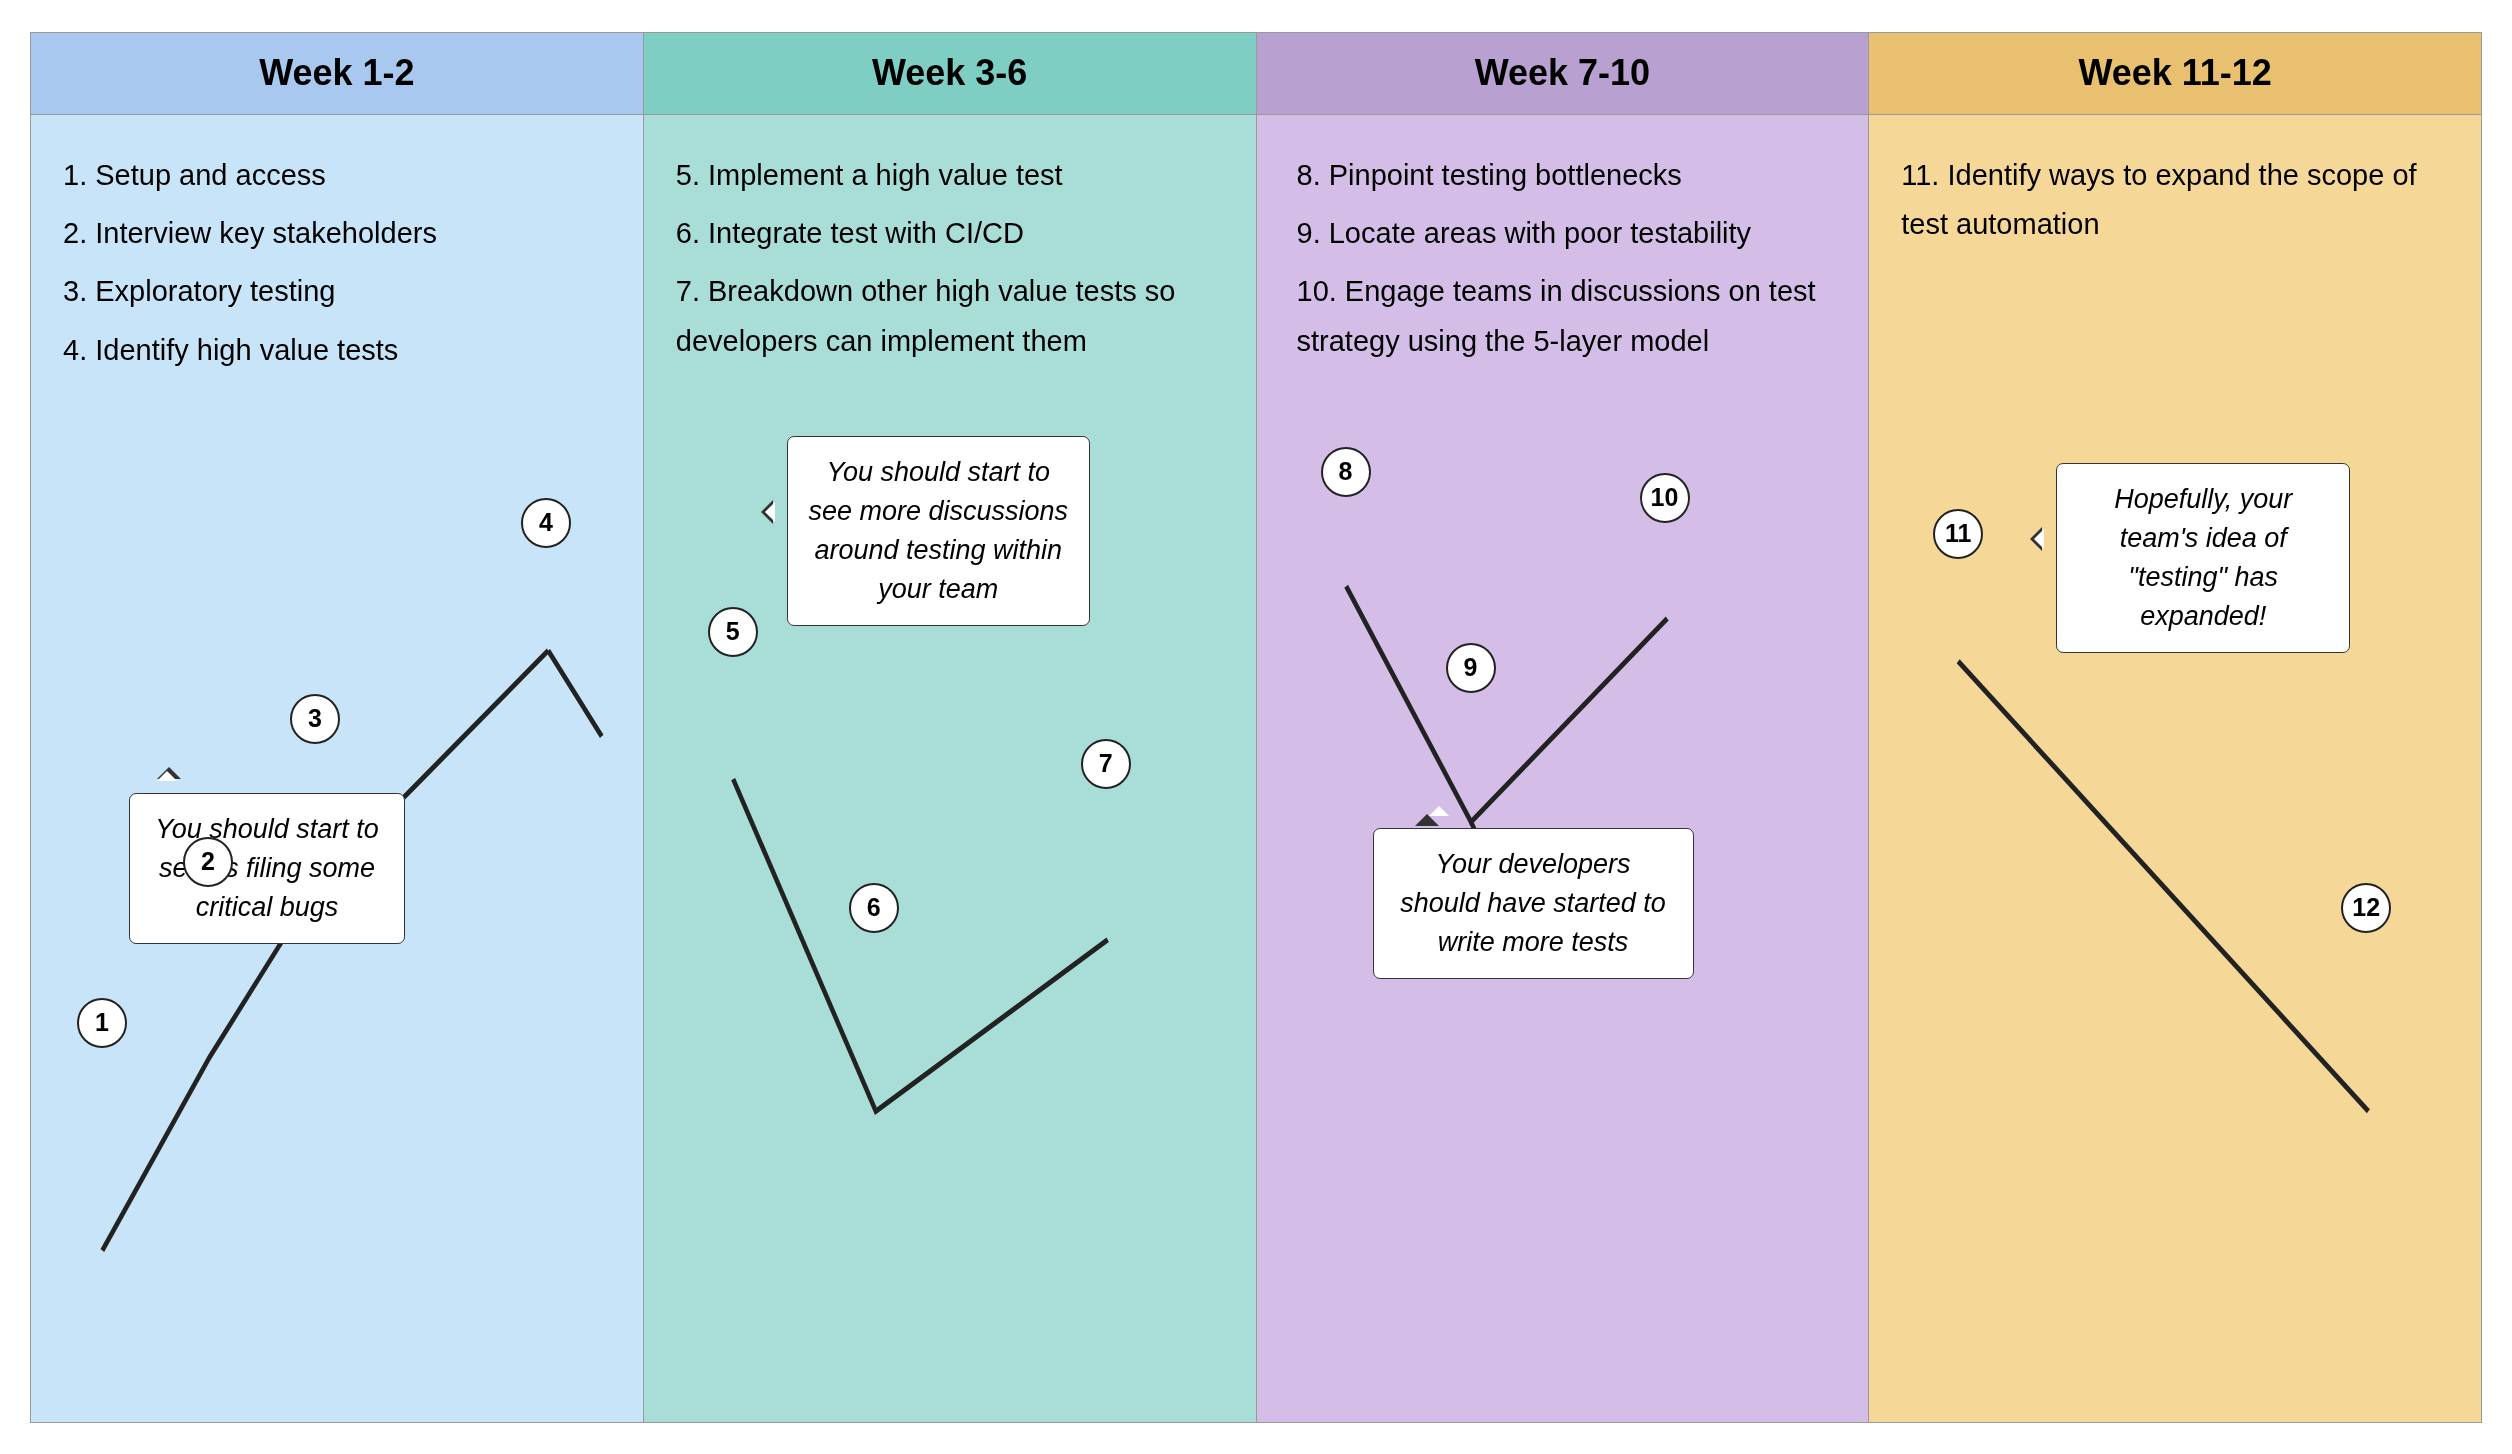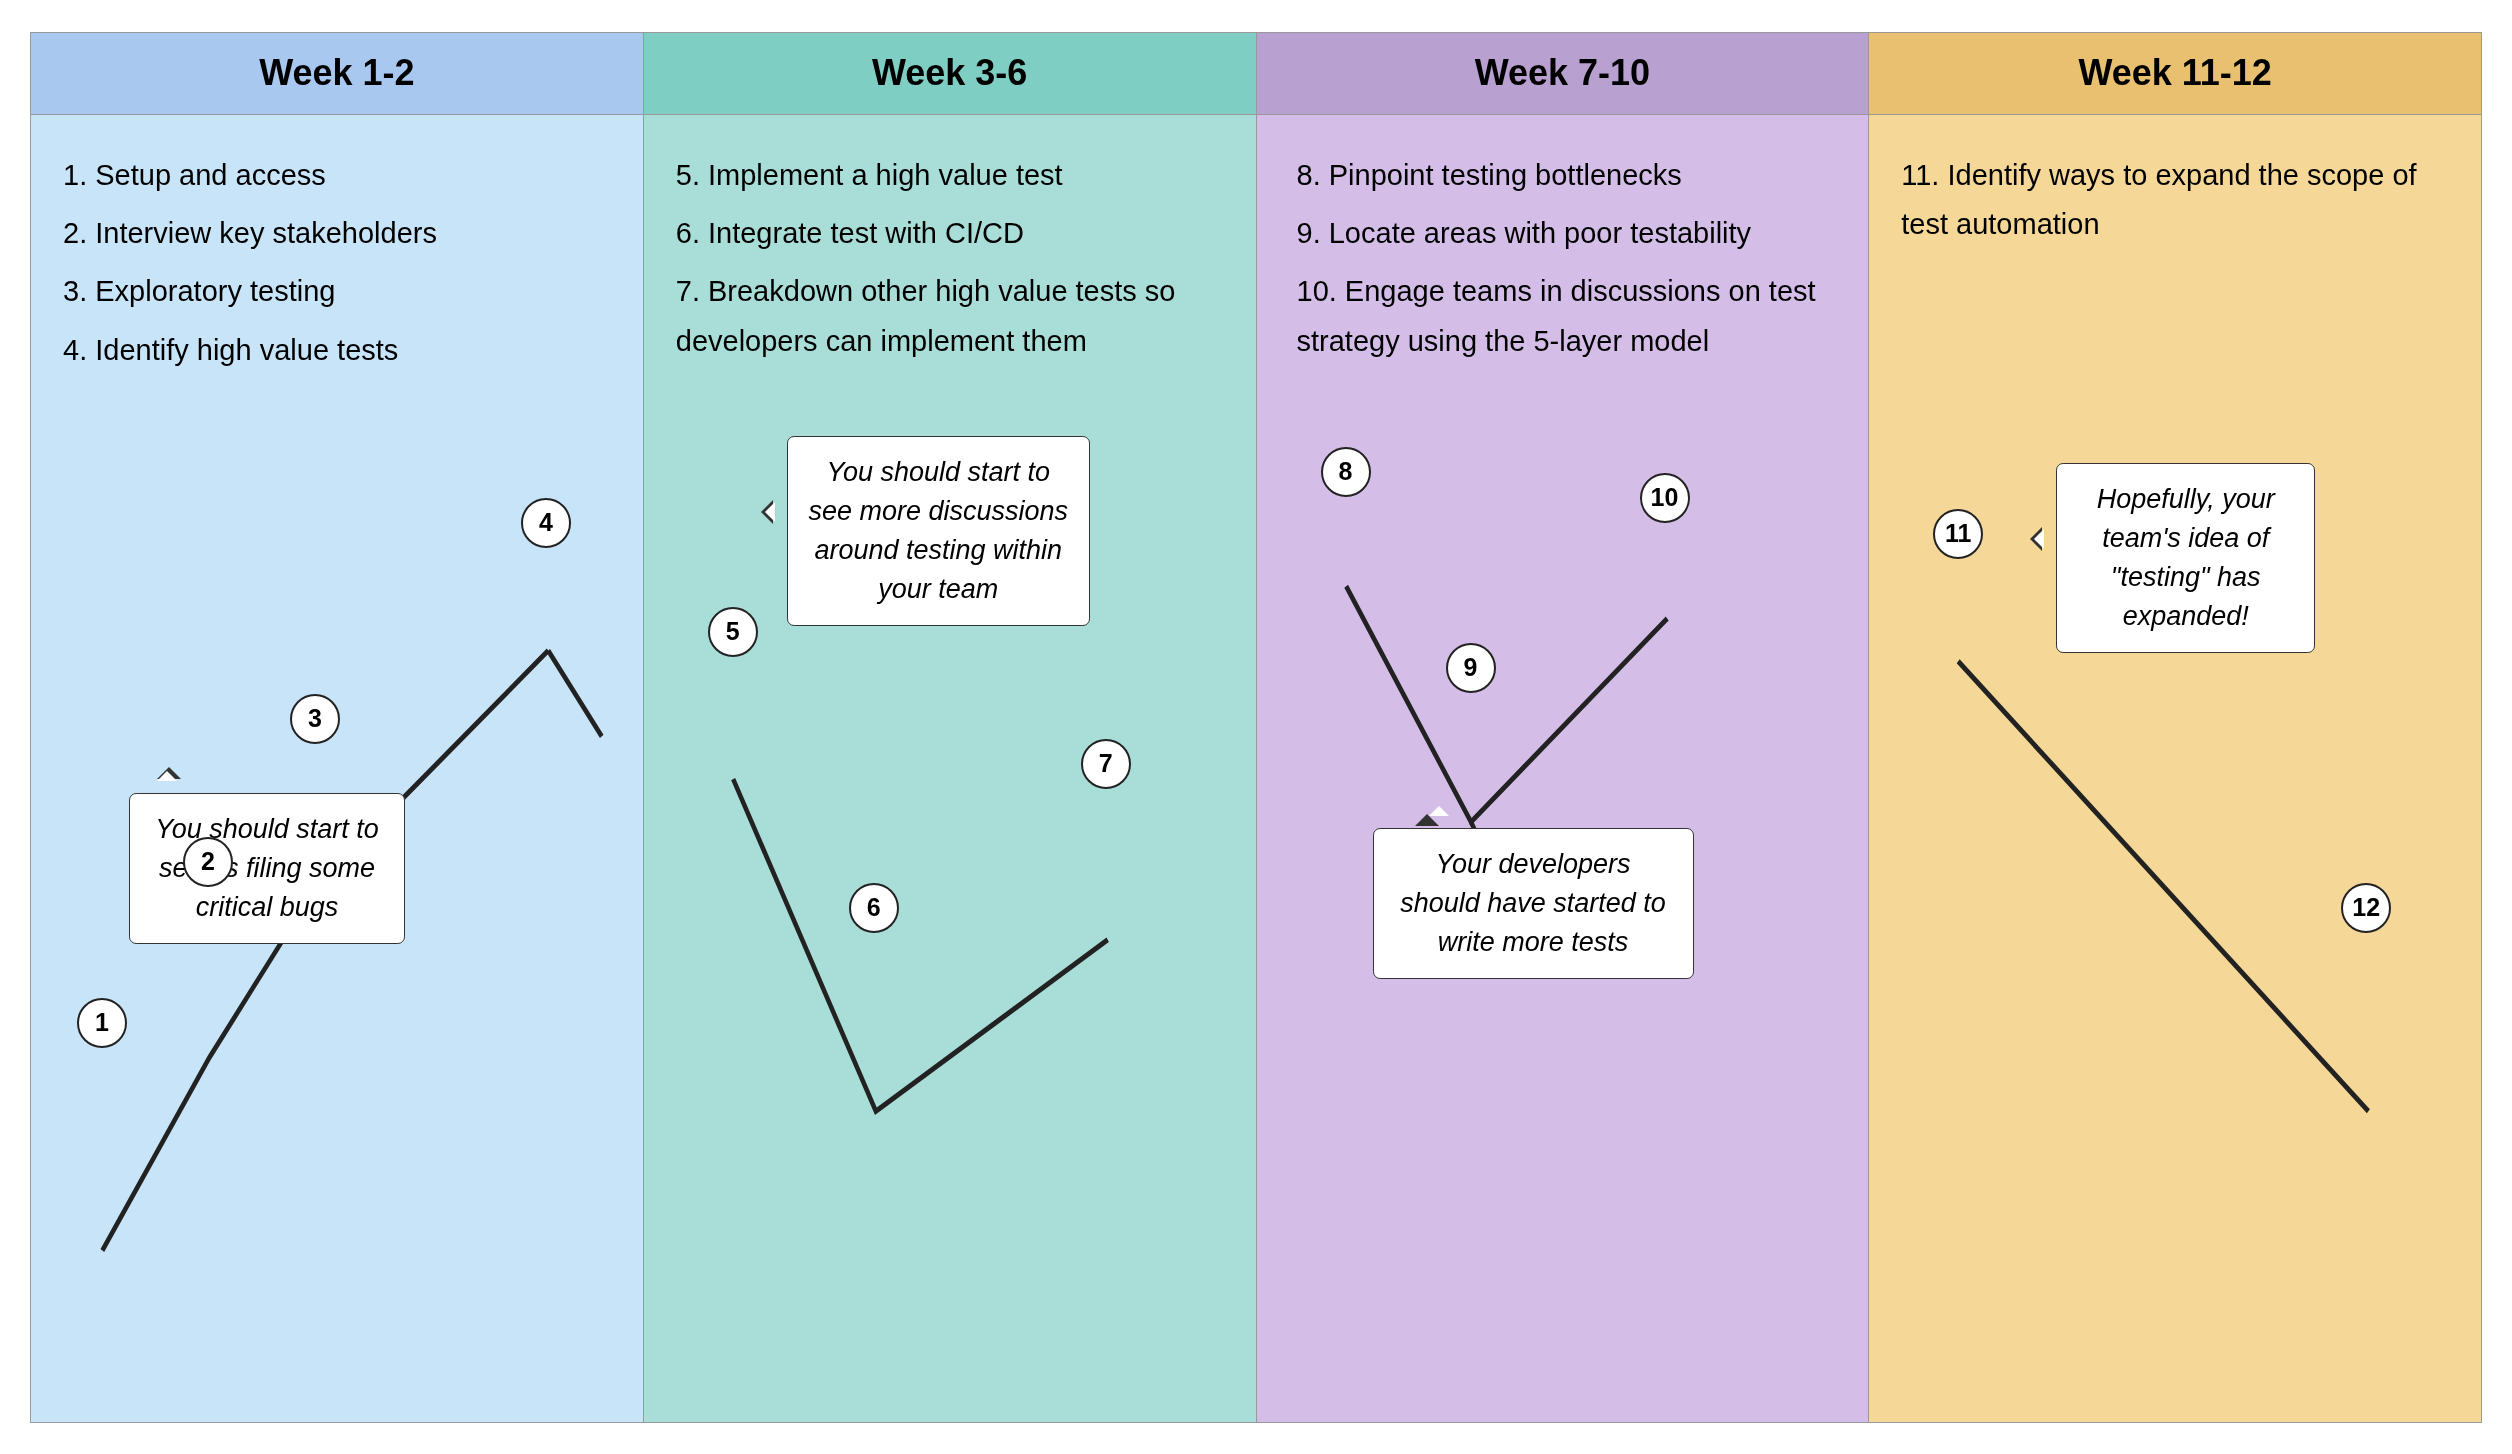--- a/index.html
+++ b/index.html
@@ -254,20 +254,20 @@
       </div>
 
       <svg class="chart-canvas" data-name="col4-chart" viewBox="0 0 686 1220" preserveAspectRatio="none">
 
         <polyline points="100,510 560,930" fill="none" stroke="#222" stroke-width="5"></polyline>
       </svg>
 
       <div class="node-label" data-name="node-11" style="left:64px; top:394px;">11</div>
       <div class="node-label" data-name="node-12" style="left:472px; top:768px;">12</div>
 
-      <div class="speech-bubble tail-left" data-name="col4-bubble" style="left:187px; top:348px; width:259px;">
+      <div class="speech-bubble tail-left" data-name="col4-bubble" style="left:187px; top:348px; width:294px;">
         <span data-name="col4-bubble-text">Hopefully, your team's idea of "testing" has expanded!</span>
       </div>
     </div>
   </div>
 
 </div>
 
 
 </body></html>

